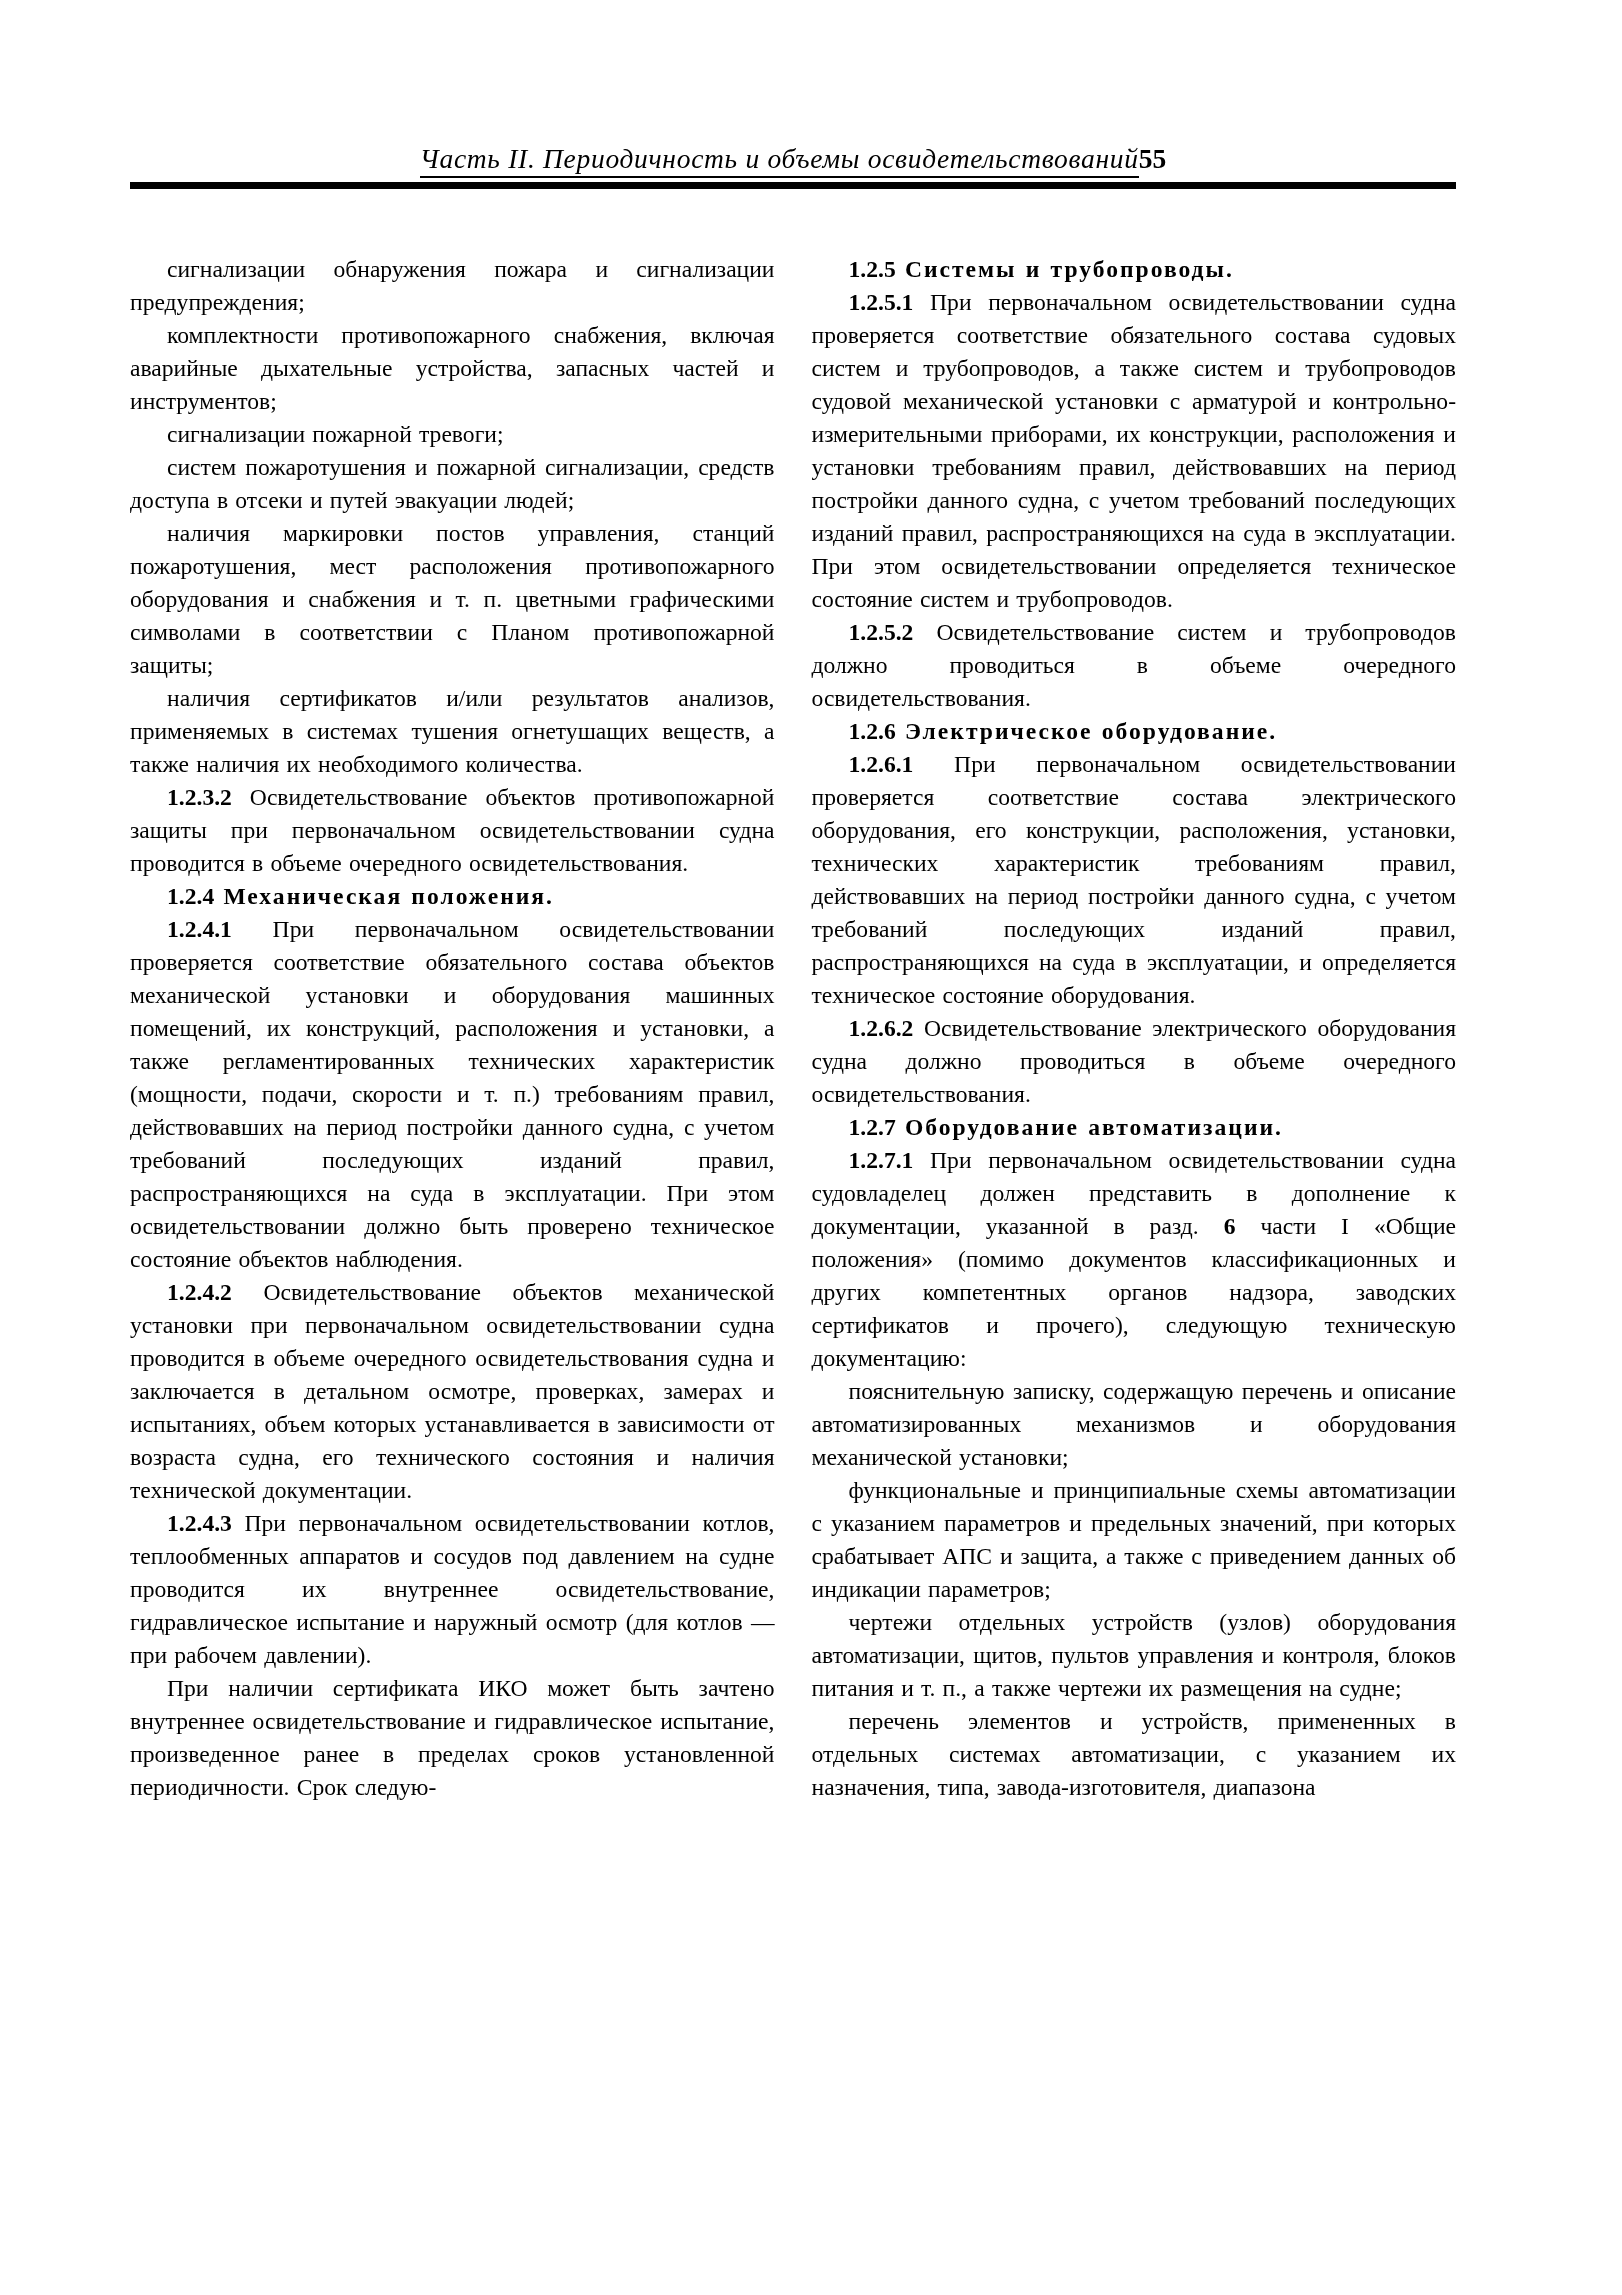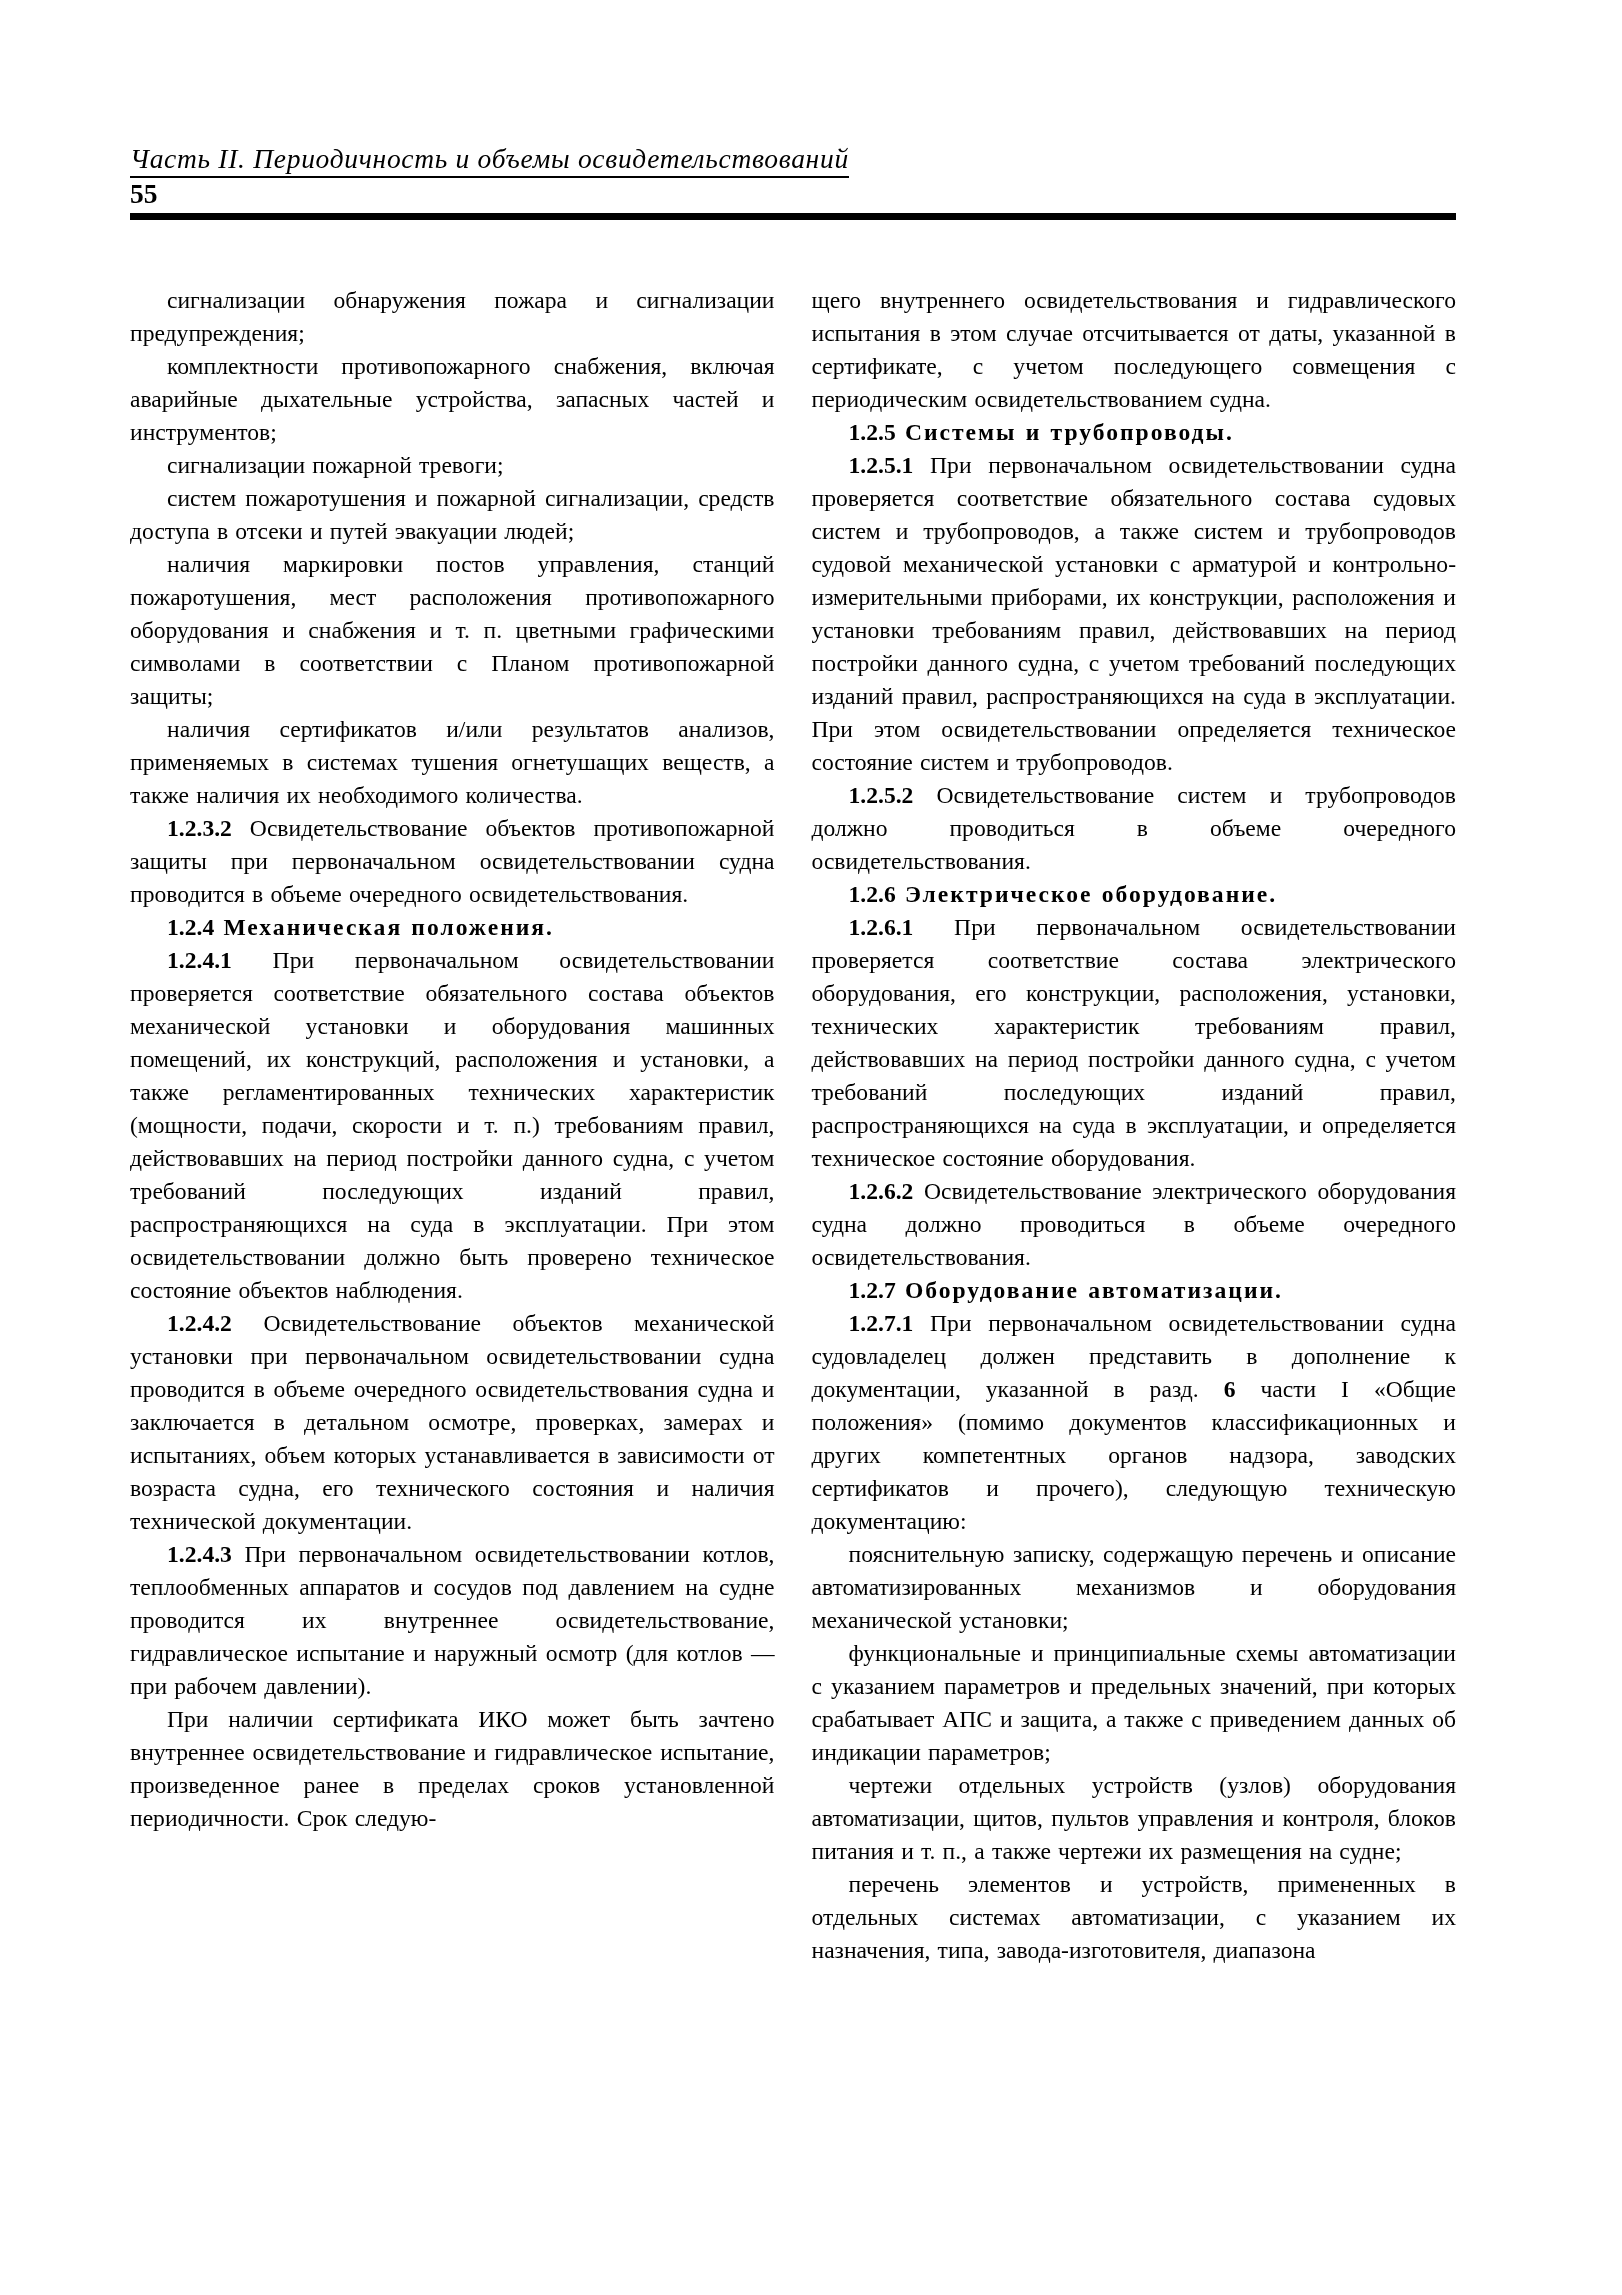--- a/index.html
+++ b/index.html
@@ -23,21 +23,20 @@
     left: 130px;
     top: 143px;
     width: 1326px;
   }
   .running-head {
     display: flex;
     justify-content: center;
     align-items: baseline;
     font-size: 27.5px;
     line-height: 31px;
-    flex-direction: column;
   }
   .running-head .title {
     font-style: italic;
     font-weight: 500;
     border-bottom: 2px solid #000;
     padding-bottom: 2px;
     letter-spacing: 0.7px;
   }
   .running-head .pageno {
     font-weight: bold;
@@ -93,21 +92,20 @@
           <p class="para"><span>наличия маркировки постов управления, станций пожаротушения, мест расположения противопожарного оборудования и снабжения и т. п. цветными графическими символами в соответствии с Планом противопожарной защиты;</span></p>
           <p class="para"><span>наличия сертификатов и/или результатов анализов, применяемых в системах тушения огнетушащих веществ, а также наличия их необходимого количества.</span></p>
           <p class="para"><span class="b">1.2.3.2</span><span> Освидетельствование объектов противопожарной защиты при первоначальном освидетельствовании судна проводится в объеме очередного освидетельствования.</span></p>
           <p class="para heading"><span class="b">1.2.4</span><span class="sp"> Механическая положения.</span></p>
           <p class="para"><span class="b">1.2.4.1</span><span> При первоначальном освидетельствовании проверяется соответствие обязательного состава объектов механической установки и оборудования машинных помещений, их конструкций, расположения и установки, а также регламентированных технических характеристик (мощности, подачи, скорости и т. п.) требованиям правил, действовавших на период постройки данного судна, с учетом требований последующих изданий правил, распространяющихся на суда в эксплуатации. При этом освидетельствовании должно быть проверено техническое состояние объектов наблюдения.</span></p>
           <p class="para"><span class="b">1.2.4.2</span><span> Освидетельствование объектов механической установки при первоначальном освидетельствовании судна проводится в объеме очередного освидетельствования судна и заключается в детальном осмотре, проверках, замерах и испытаниях, объем которых устанавливается в зависимости от возраста судна, его технического состояния и наличия технической документации.</span></p>
           <p class="para"><span class="b">1.2.4.3</span><span> При первоначальном освидетельствовании котлов, теплообменных аппаратов и сосудов под давлением на судне проводится их внутреннее освидетельствование, гидравлическое испытание и наружный осмотр (для котлов — при рабочем давлении).</span></p>
           <p class="para"><span>При наличии сертификата ИКО может быть зачтено внутреннее освидетельствование и гидравлическое испытание, произведенное ранее в пределах сроков установленной периодичности. Срок следую-</span></p>
         </div>
       <div class="col">
-          <p class="para noindent"><span>щего внутреннего освидетельствования и гидравлического испытания в этом случае отсчитывается от даты, указанной в сертификате, с учетом последующего совмещения с периодическим освидетельствованием судна.</span></p>
           <p class="para heading"><span class="b">1.2.5</span><span class="sp"> Системы и трубопроводы.</span></p>
           <p class="para"><span class="b">1.2.5.1</span><span> При первоначальном освидетельствовании судна проверяется соответствие обязательного состава судовых систем и трубопроводов, а также систем и трубопроводов судовой механической установки с арматурой и контрольно-измерительными приборами, их конструкции, расположения и установки требованиям правил, действовавших на период постройки данного судна, с учетом требований последующих изданий правил, распространяющихся на суда в эксплуатации. При этом освидетельствовании определяется техническое состояние систем и трубопроводов.</span></p>
           <p class="para"><span class="b">1.2.5.2</span><span> Освидетельствование систем и трубопроводов должно проводиться в объеме очередного освидетельствования.</span></p>
           <p class="para heading"><span class="b">1.2.6</span><span class="sp"> Электрическое оборудование.</span></p>
           <p class="para"><span class="b">1.2.6.1</span><span> При первоначальном освидетельствовании проверяется соответствие состава электрического оборудования, его конструкции, расположения, установки, технических характеристик требованиям правил, действовавших на период постройки данного судна, с учетом требований последующих изданий правил, распространяющихся на суда в эксплуатации, и определяется техническое состояние оборудования.</span></p>
           <p class="para"><span class="b">1.2.6.2</span><span> Освидетельствование электрического оборудования судна должно проводиться в объеме очередного освидетельствования.</span></p>
           <p class="para heading"><span class="b">1.2.7</span><span class="sp"> Оборудование автоматизации.</span></p>
           <p class="para"><span class="b">1.2.7.1</span><span> При первоначальном освидетельствовании судна судовладелец должен представить в дополнение к документации, указанной в разд. </span><span class="b">6</span><span> части I «Общие положения» (помимо документов классификационных и других компетентных органов надзора, заводских сертификатов и прочего), следующую техническую документацию:</span></p>
           <p class="para"><span>пояснительную записку, содержащую перечень и описание автоматизированных механизмов и оборудования механической установки;</span></p>
           <p class="para"><span>функциональные и принципиальные схемы автоматизации с указанием параметров и предельных значений, при которых срабатывает АПС и защита, а также с приведением данных об индикации параметров;</span></p>

